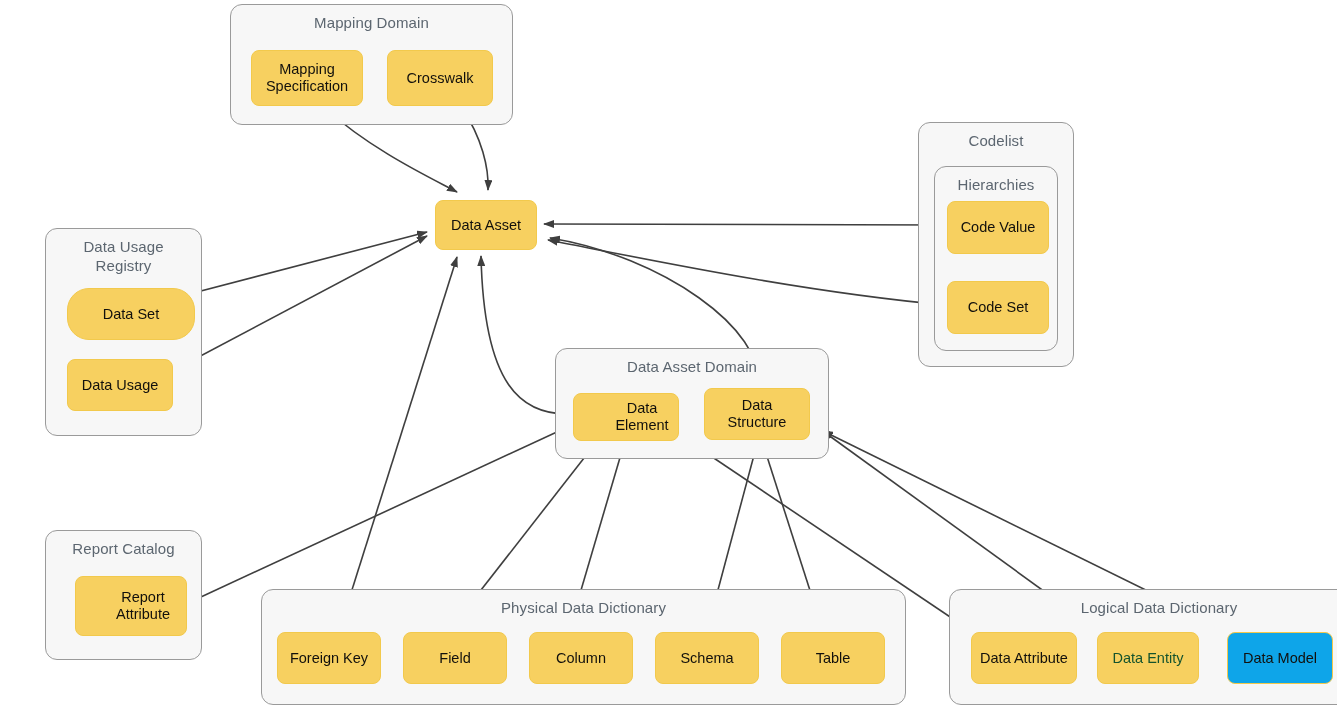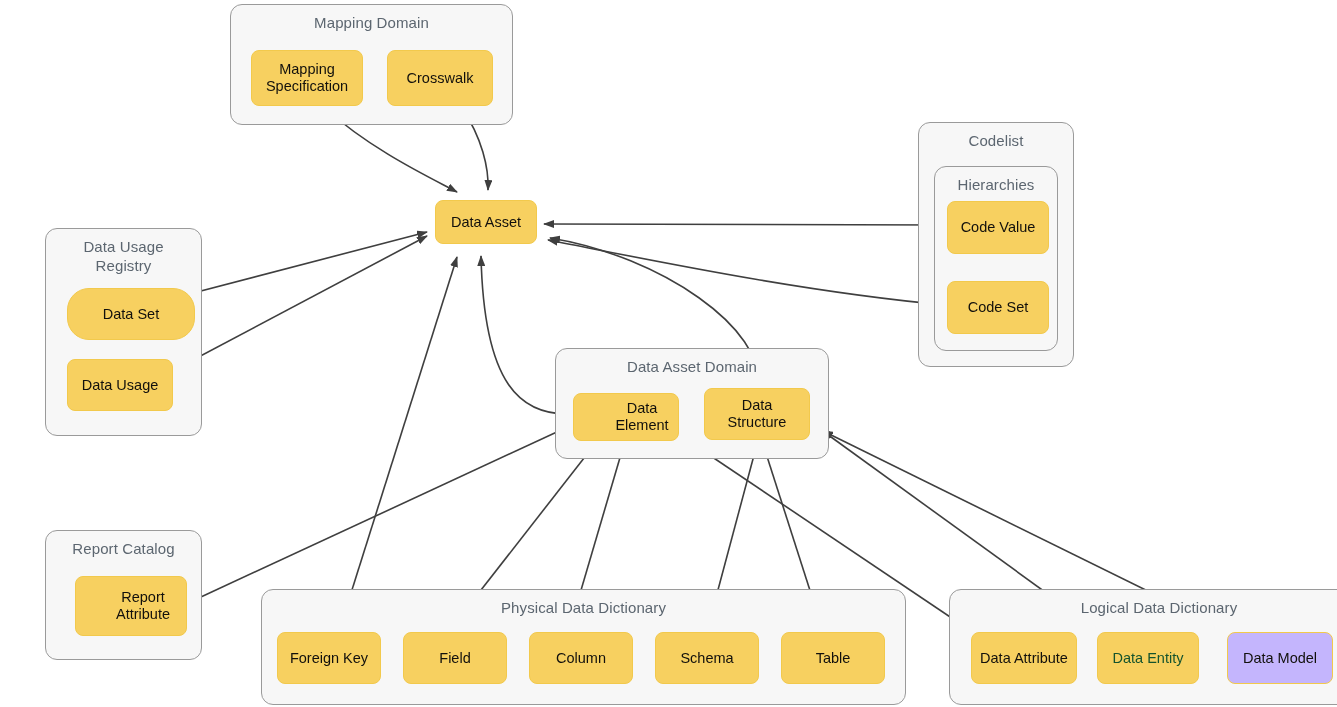--- a/index.html
+++ b/index.html
@@ -123,21 +123,21 @@
       </div>
     </div>
   <div id="nodes-layer">
       <div class="node" style="left: 210px; top: 50px; width: 112px; height: 56px; background: rgb(247, 208, 96); border-color: rgb(242, 201, 76); color: rgb(18, 16, 12);">
         <span class="node-label">Mapping
 Specification</span>
       </div>
       <div class="node" style="left: 346px; top: 50px; width: 106px; height: 56px; background: rgb(247, 208, 96); border-color: rgb(242, 201, 76); color: rgb(18, 16, 12);">
         <span class="node-label">Crosswalk</span>
       </div>
-      <div class="node" style="left: 394px; top: 200px; width: 102px; height: 44px; background: rgb(247, 208, 96); border-color: rgb(242, 201, 76); color: rgb(18, 16, 12);">
+      <div class="node" style="left: 394px; top: 200px; width: 102px; height: 50px; background: rgb(247, 208, 96); border-color: rgb(242, 201, 76); color: rgb(18, 16, 12);">
         <span class="node-label">Data Asset</span>
       </div>
       <div class="node" style="left: 906px; top: 201px; width: 102px; height: 53px; background: rgb(247, 208, 96); border-color: rgb(242, 201, 76); color: rgb(18, 16, 12);">
         <span class="node-label">Code Value</span>
       </div>
       <div class="node" style="left: 906px; top: 281px; width: 102px; height: 53px; background: rgb(247, 208, 96); border-color: rgb(242, 201, 76); color: rgb(18, 16, 12);">
         <span class="node-label">Code Set</span>
       </div>
       <div class="node" style="left: 26px; top: 288px; width: 128px; height: 52px; background: rgb(247, 208, 96); border-color: rgb(242, 201, 76); color: rgb(18, 16, 12); border-radius: 22px;">
         <span class="node-label">Data Set</span>
@@ -170,18 +170,18 @@
       </div>
       <div class="node" style="left: 740px; top: 632px; width: 104px; height: 52px; background: rgb(247, 208, 96); border-color: rgb(242, 201, 76); color: rgb(18, 16, 12);">
         <span class="node-label">Table</span>
       </div>
       <div class="node" style="left: 930px; top: 632px; width: 106px; height: 52px; background: rgb(247, 208, 96); border-color: rgb(242, 201, 76); color: rgb(18, 16, 12);">
         <span class="node-label">Data Attribute</span>
       </div>
       <div class="node" style="left: 1056px; top: 632px; width: 102px; height: 52px; background: rgb(247, 208, 96); border-color: rgb(242, 201, 76); color: #14532d;">
         <span class="node-label">Data Entity</span>
       </div>
-      <div class="node" style="left: 1186px; top: 632px; width: 106px; height: 52px; background: #c4b5fd; border-color: rgb(242, 201, 76); color: rgb(18, 16, 12);">
+      <div class="node" style="left: 1186px; top: 632px; width: 106px; height: 52px; background: #0ea5e9; border-color: rgb(242, 201, 76); color: rgb(18, 16, 12);">
         <span class="node-label">Data Model</span>
       </div>
     </div>
 
 </div>
 
 </body></html>

